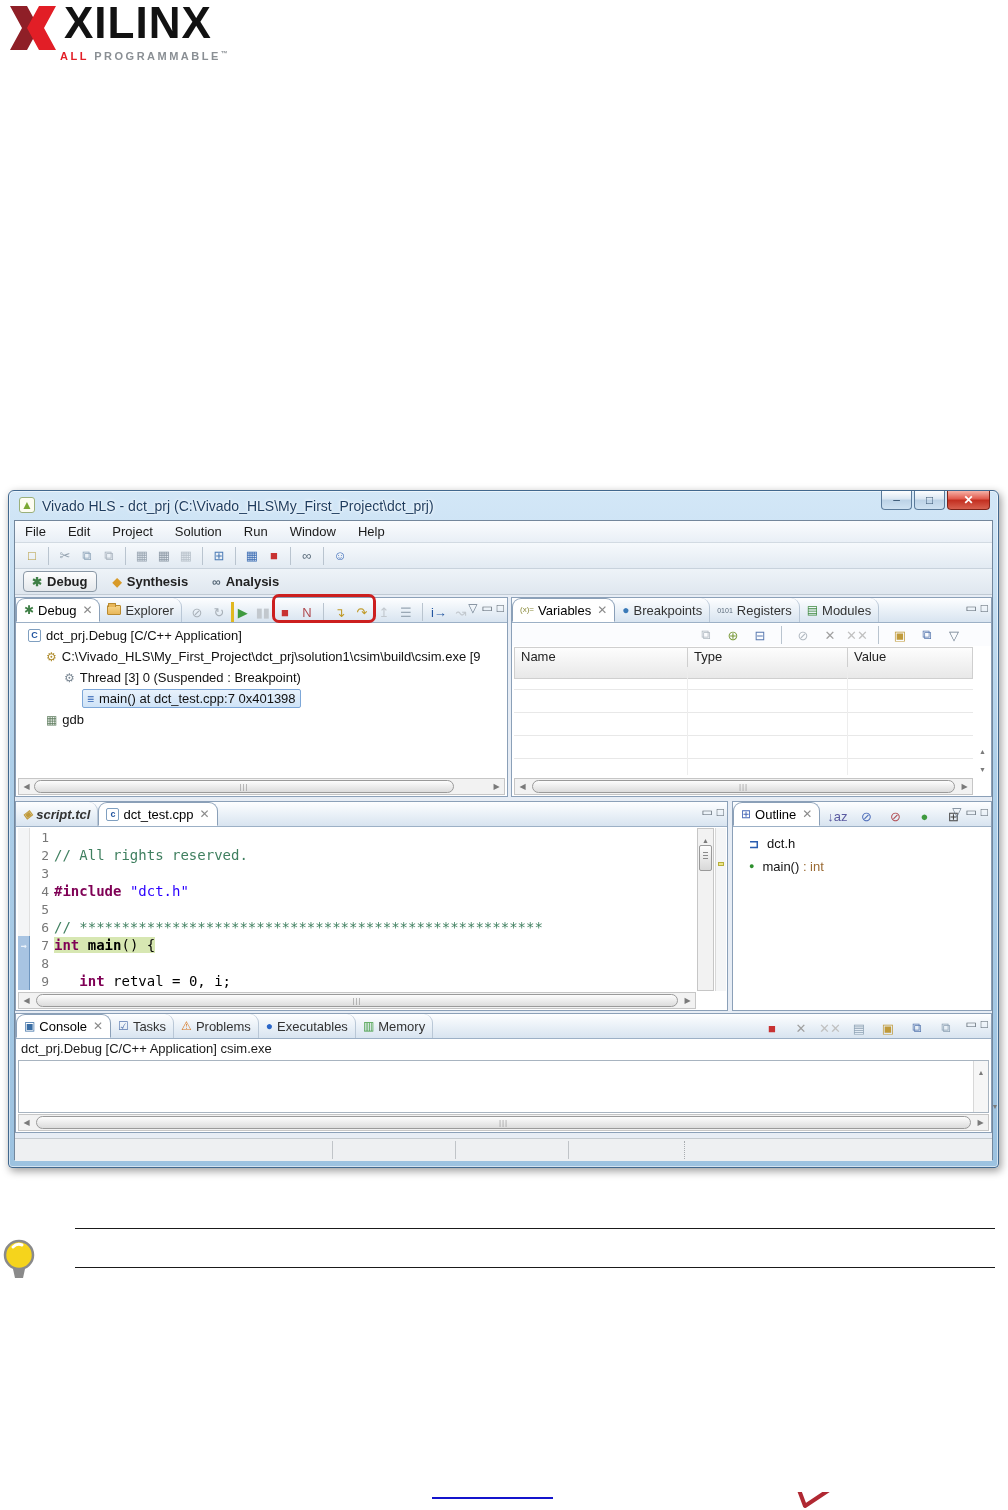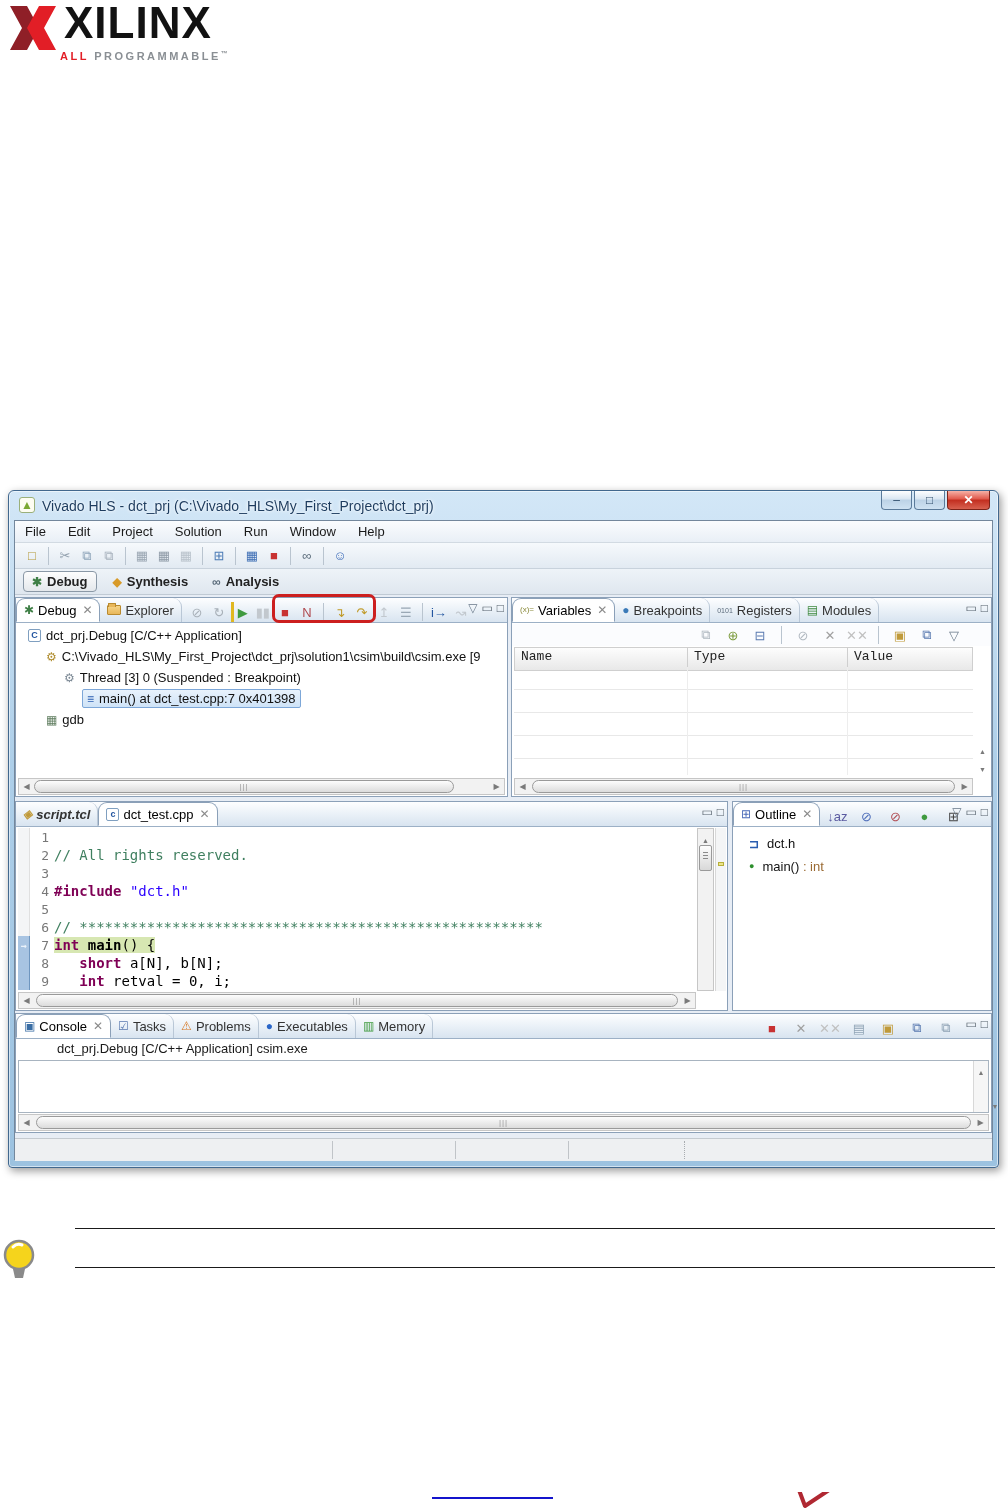--- a/index.html
+++ b/index.html
@@ -64,21 +64,21 @@
   .selwrap { display:inline-flex; align-items:center; gap:5px; background:linear-gradient(#e8f2fc,#cfe3f7); border:1px solid #7da7d8; border-radius:2px; padding:0 4px; height:19px; }
 
   
   .hscroll { position:absolute; height:17px; background:#f2f2f2; border:1px solid #c6c6c6; display:flex; align-items:center; }
   .sarrow { width:15px; font-size:8px; color:#7a7a7a; text-align:center; flex:none; }
   .sthumb { height:13px; background:linear-gradient(#fdfdfd,#dcdcdc); border:1px solid #9a9a9a; border-radius:7px; position:relative; }
   .sthumb::after { content:"|||"; position:absolute; left:50%; top:50%; transform:translate(-50%,-52%); font-size:8px; color:#9a9a9a; letter-spacing:1px; }
 
   
   .vtools { position:absolute; left:0; right:0; top:26px; height:22px; display:flex; align-items:center; justify-content:flex-end; gap:5px; padding-right:26px; background:#fbfcfe; }
-  .vhead { position:absolute; left:2px; right:18px; top:49px; height:24px; background:linear-gradient(#fdfdfd,#e8e8e8); border:1px solid #cfcfcf; display:flex; font-size:13px; color:#222;font-family:Liberation Mono, monospace; }
+  .vhead { position:absolute; left:2px; right:18px; top:49px; height:32px; background:linear-gradient(#fdfdfd,#e8e8e8); border:1px solid #cfcfcf; display:flex; font-size:13px; color:#222; }
   .vhc { padding:1px 6px; border-right:1px solid #cfcfcf; }
   .vrows { position:absolute; left:2px; right:18px; top:69px; bottom:21px; }
   .vrow { height:23px; border-bottom:1px solid #e8e8e8; position:relative; }
   .vcol-line { position:absolute; top:0; bottom:0; width:1px; background:#ededed; }
 
   
   .codearea { position:absolute; left:2px; right:31px; top:26px; bottom:19px; overflow:hidden; font-family:"DejaVu Sans Mono", monospace; font-size:14px; }
   .cline { height:18px; display:flex; align-items:center; white-space:pre; }
   .ruler { width:12px; flex:none; height:18px; background:#f4f5f6; border-right:1px solid #e0e0e0; display:flex; align-items:center; justify-content:center; font-size:10px; font-weight:700; }
   .ruler.range { background:#a8c4e2; border-right-color:#6f96bf; }
@@ -91,21 +91,21 @@
   .edthumb::after { content:""; position:absolute; left:3px; right:3px; top:6px; height:8px; background:repeating-linear-gradient(#8a8a8a 0 1px, transparent 1px 3px); }
   .overview { position:absolute; right:1px; top:26px; bottom:19px; width:11px; background:#f4f5f6; border-left:1px solid #d8d8d8; }
   .ov-mark { position:absolute; left:2px; top:34px; width:6px; height:4px; background:#ece48a; border:1px solid #b8b03a; }
 
   
   .outline-items { position:absolute; left:4px; top:30px; right:2px; font-size:13px; color:#111; }
   .orow { height:23px; display:flex; align-items:center; gap:8px; padding-left:12px; }
   .otype { color:#9a6a32; }
 
   
-  .con-head { position:absolute; left:2px; top:27px; right:2px; height:19px; font-size:13px; color:#1a1a1a; padding-left:3px;margin-left:36px; }
+  .con-head { position:absolute; left:2px; top:27px; right:2px; height:19px; font-size:13px; color:#1a1a1a; padding-left:3px; }
   .con-box { position:absolute; left:2px; right:2px; top:46px; bottom:19px; background:#fff; border:1px solid #a8b4c0; }
   .con-vs { position:absolute; right:0; top:0; bottom:0; width:15px; border-left:1px solid #d8d8d8; background:#f6f6f6; }
 
   
   .statusbar { position:absolute; left:0; right:0; top:617px; height:23px; background:#eef0f2; border-top:1px solid #c4cad0; }
   .st-div { position:absolute; top:2px; bottom:2px; width:1px; background:#c0c4c8; }
   .st-dot { position:absolute; top:2px; bottom:2px; width:0; border-left:1px dotted #a8acb0; }
 
   
   .anno { position:absolute; border:3px solid #cc1f1f; border-radius:7px; pointer-events:none; z-index:60; }
@@ -344,21 +344,21 @@
           <span class="cbtn gi" style="color: rgb(85, 96, 107);">□</span>
         </div>
         <div class="codearea" id="code-lines">
             <div class="cline"><span class="ruler"></span><span class="lnum">1</span></div>
             <div class="cline"><span class="ruler"></span><span class="lnum">2</span><span class="ctext"><span><span class="c-cm">// All rights reserved.</span></span></span></div>
             <div class="cline"><span class="ruler"></span><span class="lnum">3</span><span class="ctext"><span></span></span></div>
             <div class="cline"><span class="ruler"></span><span class="lnum">4</span><span class="ctext"><span><span class="c-kw">#include</span><span class="c-pl"> </span><span class="c-st">"dct.h"</span></span></span></div>
             <div class="cline"><span class="ruler"></span><span class="lnum">5</span><span class="ctext"><span></span></span></div>
             <div class="cline"><span class="ruler"></span><span class="lnum">6</span><span class="ctext"><span><span class="c-cm">// *******************************************************</span></span></span></div>
             <div class="cline"><span class="ruler range" style="color: rgb(234, 242, 250);">→</span><span class="lnum">7</span><span class="ctext"><span class="hl"><span class="c-kw">int</span><span class="c-pl"> </span><span class="c-fn">main</span><span class="c-pl">() {</span></span></span></div>
-            <div class="cline"><span class="ruler range"></span><span class="lnum">8</span><span class="ctext"><span><span class="c-pl">   </span><span class="c-kw">short</span><span class="c-pl"> a[N], b[N];</span></span></span></div>
+            <div class="cline"><span class="ruler range"></span><span class="lnum">8</span></div>
             <div class="cline"><span class="ruler range"></span><span class="lnum">9</span><span class="ctext"><span><span class="c-pl">   </span><span class="c-kw">int</span><span class="c-pl"> retval = 0, i;</span></span></span></div>
           </div>
         <div class="ed-vscroll">
           <div class="gi" style="width: 100%; padding-top: 3px; color: rgb(122, 122, 122); font-size: 7px;">▲</div>
           <div class="edthumb"></div>
           <div class="gi" style="position: absolute; bottom: 3px; width: 100%; color: rgb(122, 122, 122); font-size: 7px;">▼</div>
         </div>
         <div class="overview">
             <div class="ov-mark"></div>
           </div>

